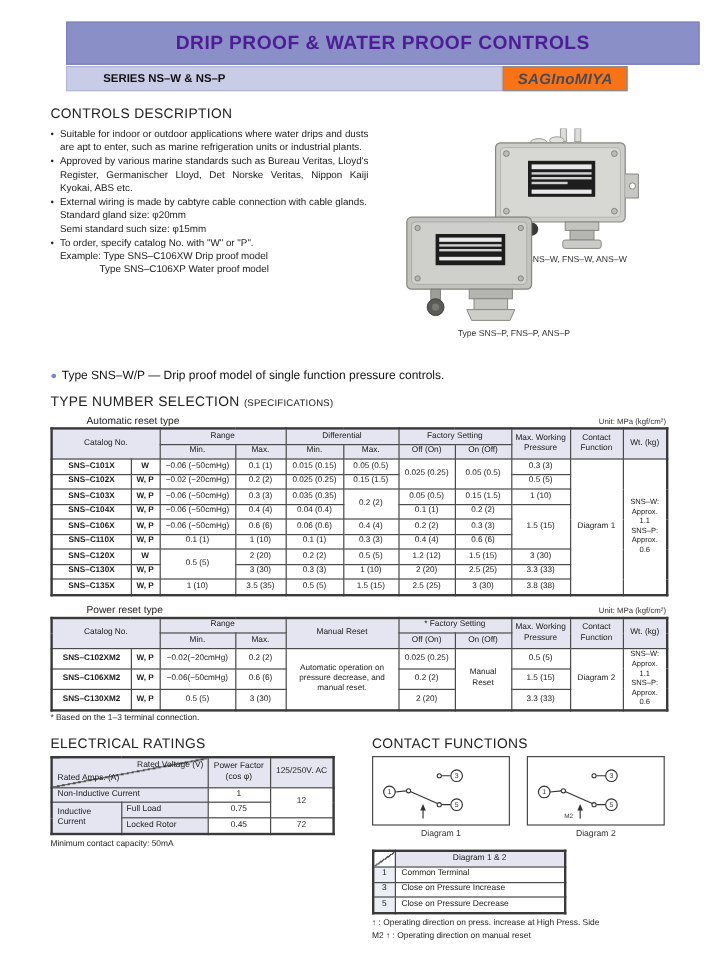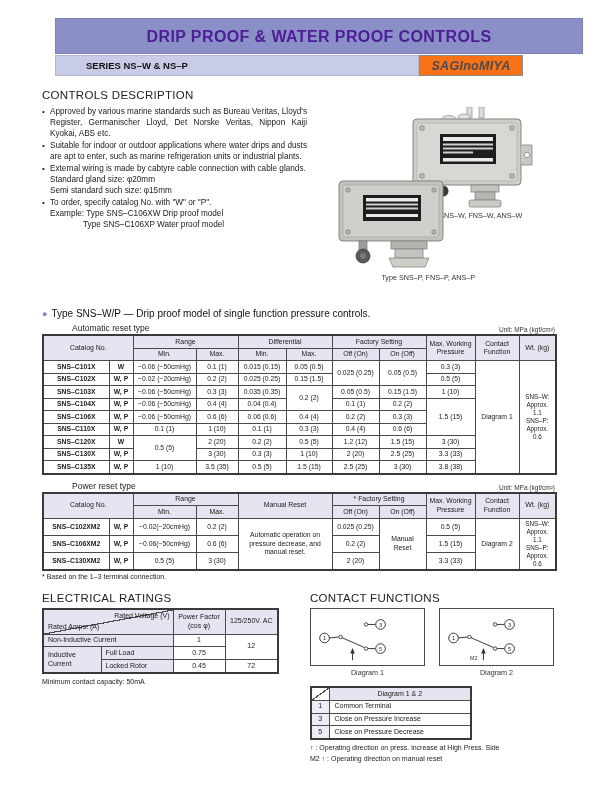--- a/index.html
+++ b/index.html
@@ -103,22 +103,22 @@
       <div class="series-bar">SERIES NS–W &amp; NS–P</div>
       <div class="brand-box">
         <span class="brand">SAGInoMIYA</span>
       </div>
     </div>
   </div>
 
   <div class="section-heading gd-heading">CONTROLS DESCRIPTION</div>
   <div class="desc-row">
     <ul class="bullets">
+      <li>Suitable for indoor or outdoor applications where water drips and dusts are apt to enter, such as marine refrigeration units or industrial plants.</li>
       <li>Approved by various marine standards such as Bureau Veritas, Lloyd's Register, Germanischer Lloyd, Det Norske Veritas, Nippon Kaiji Kyokai, ABS etc.</li>
-      <li>Suitable for indoor or outdoor applications where water drips and dusts are apt to enter, such as marine refrigeration units or industrial plants.</li>
       <li>
         <span>External wiring is made by cabtyre cable connection with cable glands.</span>
         <div class="subline">Standard gland size: φ20mm</div>
         <div class="subline">Semi standard such size: φ15mm</div>
       </li>
       <li>
         <span>To order, specify catalog No. with "W" or "P".</span>
         <div class="subline">Example: Type SNS–C106XW Drip proof model</div>
         <div class="subline indent2">Type SNS–C106XP Water proof model</div>
       </li>
@@ -176,20 +176,24 @@
         <path d="M56 85 h40 l-4 9 h-32 z" fill="#cecec9" stroke="#85857f" stroke-width="0.8"></path>
       </svg>
       <div class="img-label label-p">Type SNS–P, FNS–P, ANS–P</div>
     </div>
   </div>
 
   <div class="feature-line">
     <span class="feature-bullet">●</span><span>Type SNS–W/P  —  Drip proof model of single function pressure controls.</span>
   </div>
 
+  <div class="section-heading spec-heading">
+    <span>TYPE NUMBER SELECTION</span>
+    <span class="h-sub">(SPECIFICATIONS)</span>
+  </div>
 
   <div class="tbl-caption">
     <span class="cap">Automatic reset type</span>
     <span class="unit">Unit: MPa (kgf/cm²)</span>
   </div>
   <table class="spec">
     <colgroup>
       <col style="width:66px">
         <col style="width:24px">
         <col style="width:63px">

